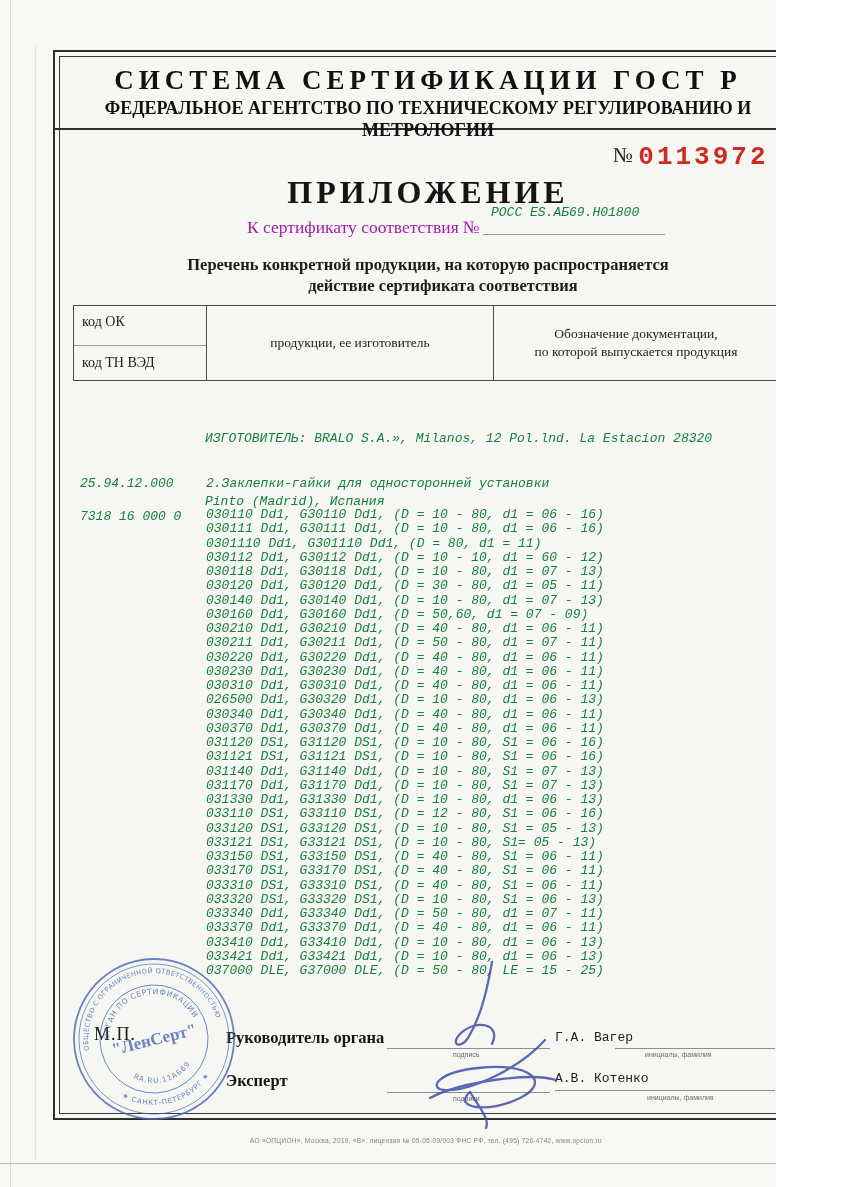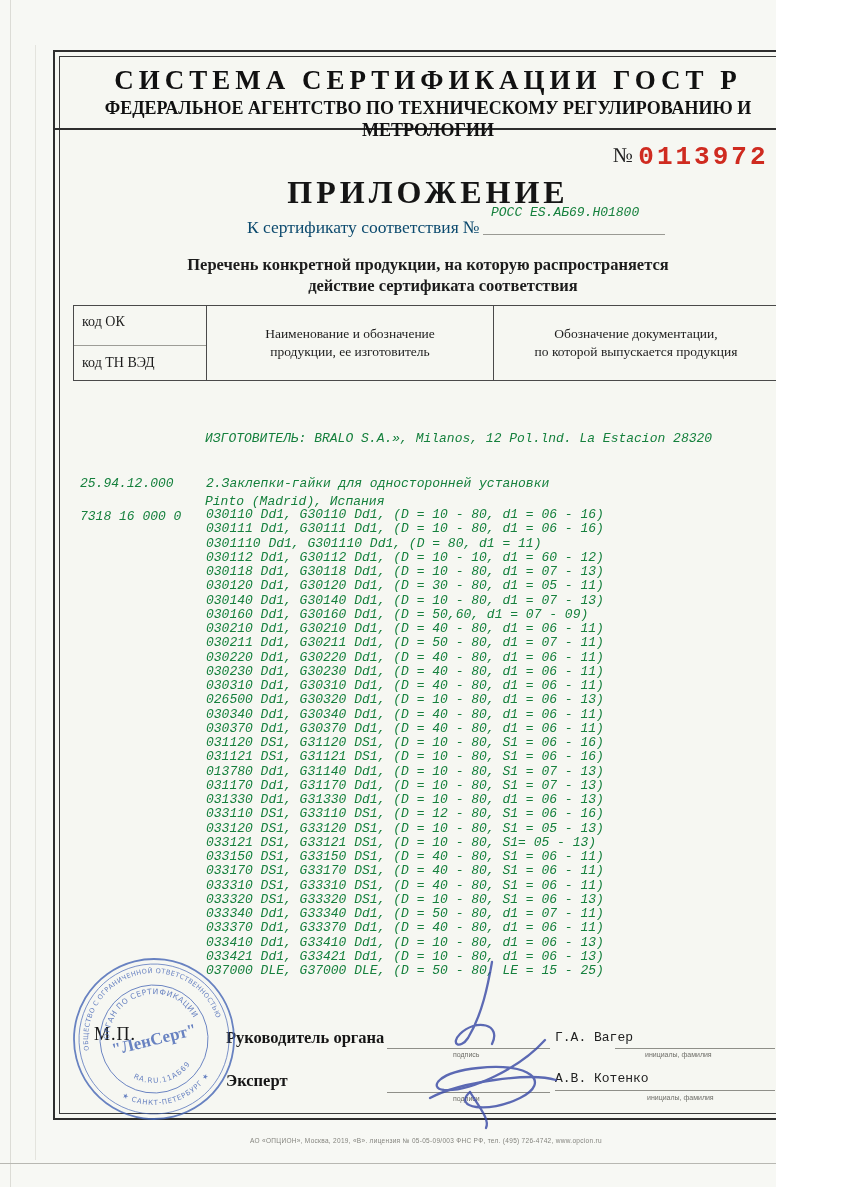--- a/index.html
+++ b/index.html
@@ -30,21 +30,21 @@
     transform:scaleY(1.05);
   }
   .abs{position:absolute;}
   .serial{left:558px;top:90px;font-size:21px;color:#222;}
   .serial .digits{
     font-family:"Liberation Mono", monospace;font-weight:bold;
     font-size:26px;letter-spacing:3px;vertical-align:-2px;
   }
   .appendix{left:0;width:100%;top:122px;text-align:center;font-size:32px;
     font-weight:bold;letter-spacing:4px;color:#151515;}
-  .certline-label{left:192px;top:165px;font-size:17.5px;color:#0c4a6e;}
+  .certline-label{left:192px;top:165px;font-size:17.5px;color:#a21caf;}
   .certnum{left:436px;top:153px;font-family:"Liberation Mono", monospace;font-size:13px;color:#222;}
   .certnum-line{left:428px;top:182px;width:182px;height:1px;background:#9a9a94;}
   .scope1{left:0;width:100%;top:203px;text-align:center;font-weight:bold;font-size:16.5px;}
   .scope2{left:0;width:100%;top:224px;text-align:center;font-weight:bold;font-size:16.5px;padding-left:15px;}
   .ptable{
     position:absolute;left:18px;top:253px;width:704px;height:74px;
     border:1.5px solid #4a4a4a;display:flex;
   }
   .ptable .c1{width:132px;border-right:1px solid #4a4a4a;position:relative;}
   .ptable .c2{width:286px;border-right:1px solid #4a4a4a;display:flex;flex-direction:column;justify-content:center;text-align:center;}
@@ -103,21 +103,20 @@
     <div class="abs scope1">Перечень конкретной продукции,  на которую распространяется</div>
     <div class="abs scope2">действие сертификата соответствия</div>
 
     <div class="ptable">
       <div class="c1">
         <div class="r1">код ОК</div>
         <div class="div"></div>
         <div class="r2">код ТН ВЭД</div>
       </div>
       <div class="c2">
-        <div class="cell-txt">Наименование и обозначение</div>
         <div class="cell-txt">продукции, ее изготовитель</div>
       </div>
       <div class="c3">
         <div class="cell-txt">Обозначение документации,</div>
         <div class="cell-txt">по которой выпускается продукция</div>
       </div>
     </div>
 
     <div class="abs manu mono">
       <div>ИЗГОТОВИТЕЛЬ: BRALO S.A.», Milanos, 12 Pol.lnd. La Estacion 28320</div>
@@ -140,21 +139,21 @@
         <div class="pline">030210 Dd1, G30210 Dd1, (D = 40 - 80, d1 = 06 - 11)</div>
         <div class="pline">030211 Dd1, G30211 Dd1, (D = 50 - 80, d1 = 07 - 11)</div>
         <div class="pline">030220 Dd1, G30220 Dd1, (D = 40 - 80, d1 = 06 - 11)</div>
         <div class="pline">030230 Dd1, G30230 Dd1, (D = 40 - 80, d1 = 06 - 11)</div>
         <div class="pline">030310 Dd1, G30310 Dd1, (D = 40 - 80, d1 = 06 - 11)</div>
         <div class="pline">026500 Dd1, G30320 Dd1, (D = 10 - 80, d1 = 06 - 13)</div>
         <div class="pline">030340 Dd1, G30340 Dd1, (D = 40 - 80, d1 = 06 - 11)</div>
         <div class="pline">030370 Dd1, G30370 Dd1, (D = 40 - 80, d1 = 06 - 11)</div>
         <div class="pline">031120 DS1, G31120 DS1, (D = 10 - 80, S1 = 06 - 16)</div>
         <div class="pline">031121 DS1, G31121 DS1, (D = 10 - 80, S1 = 06 - 16)</div>
-        <div class="pline">013780 Dd1, G31140 Dd1, (D = 10 - 80, S1 = 07 - 13)</div>
+        <div class="pline">031140 Dd1, G31140 Dd1, (D = 10 - 80, S1 = 07 - 13)</div>
         <div class="pline">031170 Dd1, G31170 Dd1, (D = 10 - 80, S1 = 07 - 13)</div>
         <div class="pline">031330 Dd1, G31330 Dd1, (D = 10 - 80, d1 = 06 - 13)</div>
         <div class="pline">033110 DS1, G33110 DS1, (D = 12 - 80, S1 = 06 - 16)</div>
         <div class="pline">033120 DS1, G33120 DS1, (D = 10 - 80, S1 = 05 - 13)</div>
         <div class="pline">033121 DS1, G33121 DS1, (D = 10 - 80, S1= 05 - 13)</div>
         <div class="pline">033150 DS1, G33150 DS1, (D = 40 - 80, S1 = 06 - 11)</div>
         <div class="pline">033170 DS1, G33170 DS1, (D = 40 - 80, S1 = 06 - 11)</div>
         <div class="pline">033310 DS1, G33310 DS1, (D = 40 - 80, S1 = 06 - 11)</div>
         <div class="pline">033320 DS1, G33320 DS1, (D = 10 - 80, S1 = 06 - 13)</div>
         <div class="pline">033340 Dd1, G33340 Dd1, (D = 50 - 80, d1 = 07 - 11)</div>

